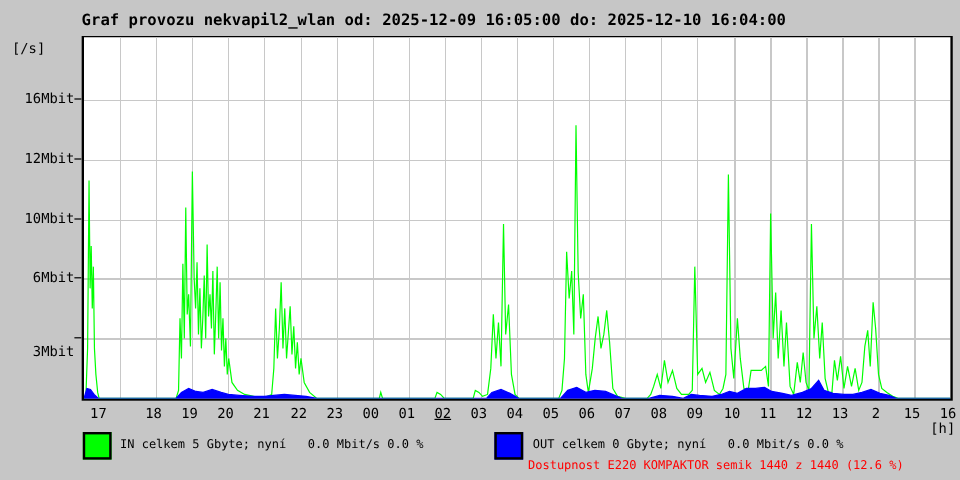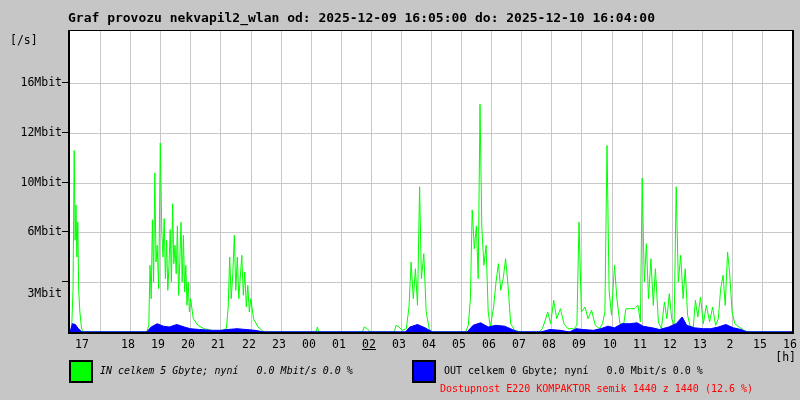--- a/index.html
+++ b/index.html
@@ -24,21 +24,21 @@
     font-size:11.5px;line-height:12px;white-space:pre;}
   .ytick{position:absolute;left:62px;width:6px;height:1px;background:#000;}
   .xlabel{position:absolute;top:0;width:28px;text-align:center;
     font-size:11.5px;line-height:12px;}
   #x-labels{left:68px;top:338px;width:730px;height:14px;}
   #x-unit{left:766px;top:350px;width:30px;text-align:right;font-size:11.5px;}
   .swatch{width:20px;height:19px;border:2px solid #000;}
   #legend-in-swatch{left:69px;top:360px;}
   #legend-out-swatch{left:412px;top:360px;}
   .legend-text{font-size:10px;line-height:12px;white-space:pre;}
-  #legend-in-text{left:100px;top:365px;font-style:italic;}
+  #legend-in-text{left:100px;top:365px;}
   #legend-out-text{left:444px;top:365px;}
   #availability{left:440px;top:383px;font-size:10px;white-space:pre;}
 </style>
 </head>
 <body>
 
 <div class="abs" id="graph-title">Graf provozu nekvapil2_wlan od: 2025-12-09 16:05:00 do: 2025-12-10 16:04:00</div>
 
 <div class="abs" id="y-unit">[/s]</div>
 

